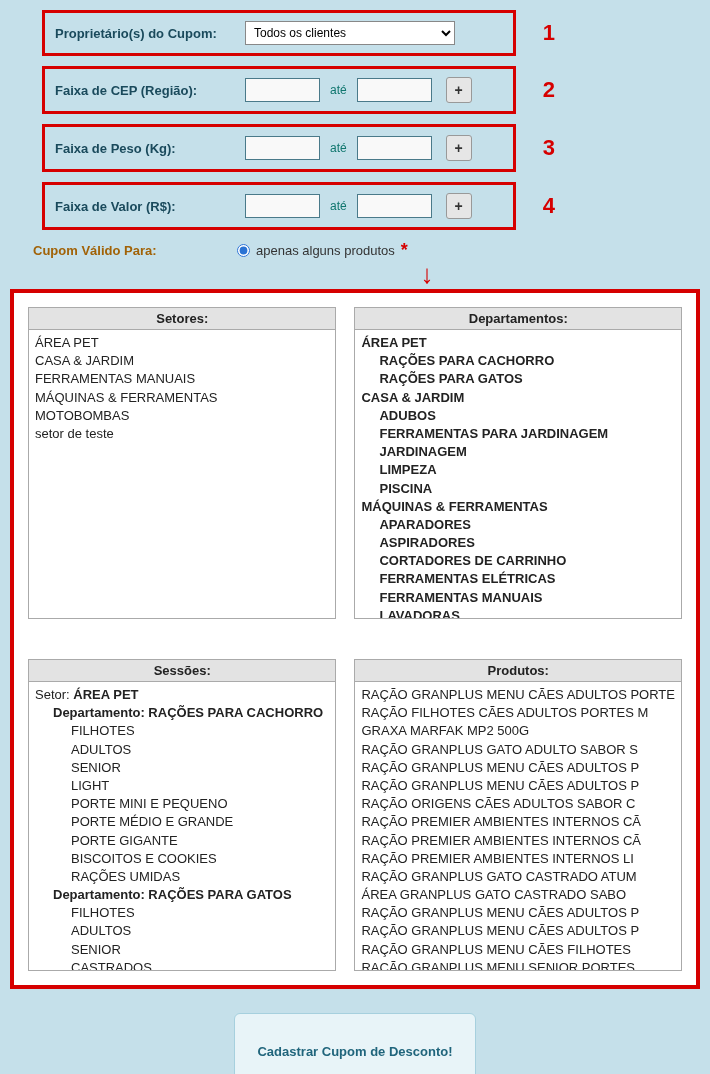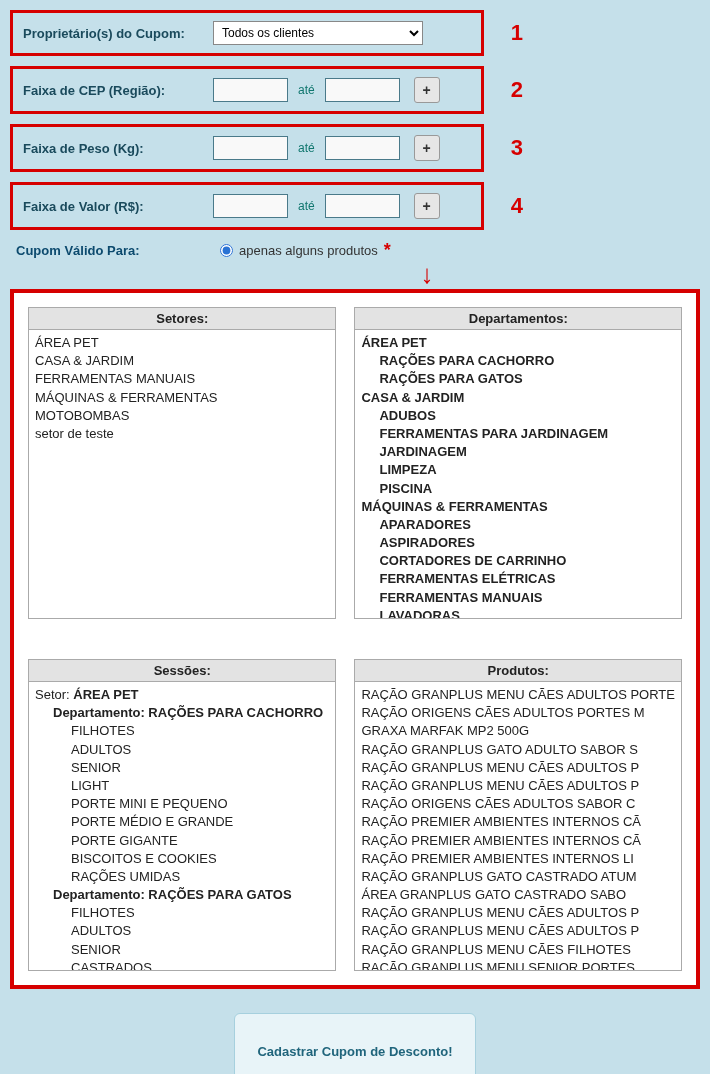--- a/index.html
+++ b/index.html
@@ -13,20 +13,21 @@
     .form-row {
       border: 3px solid #d60000;
       background: #c5e0ea;
       padding: 8px 10px;
       margin-bottom: 10px;
       display: flex;
       align-items: center;
       width: 474px;
       box-sizing: border-box;
       position: relative;
+      margin-left: 32px;
     }
     .row-label {
       font-size: 13px;
       font-weight: bold;
       color: #1a4a5c;
       width: 190px;
     }
     .select-owner {
       width: 210px;
       height: 24px;
@@ -69,22 +70,23 @@
       color: #d60000;
     }
     .valid-row {
       display: flex;
       align-items: center;
       margin: 4px 0 2px 6px;
       font-size: 13px;
     }
     .valid-label {
       font-weight: bold;
-      color: #0c4a6e;
+      color: #a16207;
       width: 198px;
+      margin-left: 17px;
     }
     .radio-boxed {
       border: 3px solid #d60000;
       padding: 2px 6px;
       display: inline-flex;
       align-items: center;
       gap: 4px;
       color: #333;
     }
     .radio-plain {
@@ -269,21 +271,21 @@
             <div class="indent2">FILHOTES</div>
             <div class="indent2">ADULTOS</div>
             <div class="indent2">SENIOR</div>
             <div class="indent2">CASTRADOS</div>
           </div>
       </div>
       <div class="panel">
         <div class="panel-header">Produtos:</div>
         <div class="panel-body" id="p-prod">
             <div>RAÇÃO GRANPLUS MENU CÃES ADULTOS PORTE</div>
-            <div>RAÇÃO ORIGENS CÃES ADULTOS PORTES M</div>
+            <div>RAÇÃO FILHOTES CÃES ADULTOS PORTES M</div>
             <div>GRAXA MARFAK MP2 500G</div>
             <div>RAÇÃO GRANPLUS GATO ADULTO SABOR S</div>
             <div>RAÇÃO GRANPLUS MENU CÃES ADULTOS P</div>
             <div>RAÇÃO GRANPLUS MENU CÃES ADULTOS P</div>
             <div>RAÇÃO ORIGENS CÃES ADULTOS SABOR C</div>
             <div>RAÇÃO PREMIER AMBIENTES INTERNOS CÃ</div>
             <div>RAÇÃO PREMIER AMBIENTES INTERNOS CÃ</div>
             <div>RAÇÃO PREMIER AMBIENTES INTERNOS LI</div>
             <div>RAÇÃO GRANPLUS GATO CASTRADO ATUM</div>
             <div>ÁREA GRANPLUS GATO CASTRADO SABO</div>

